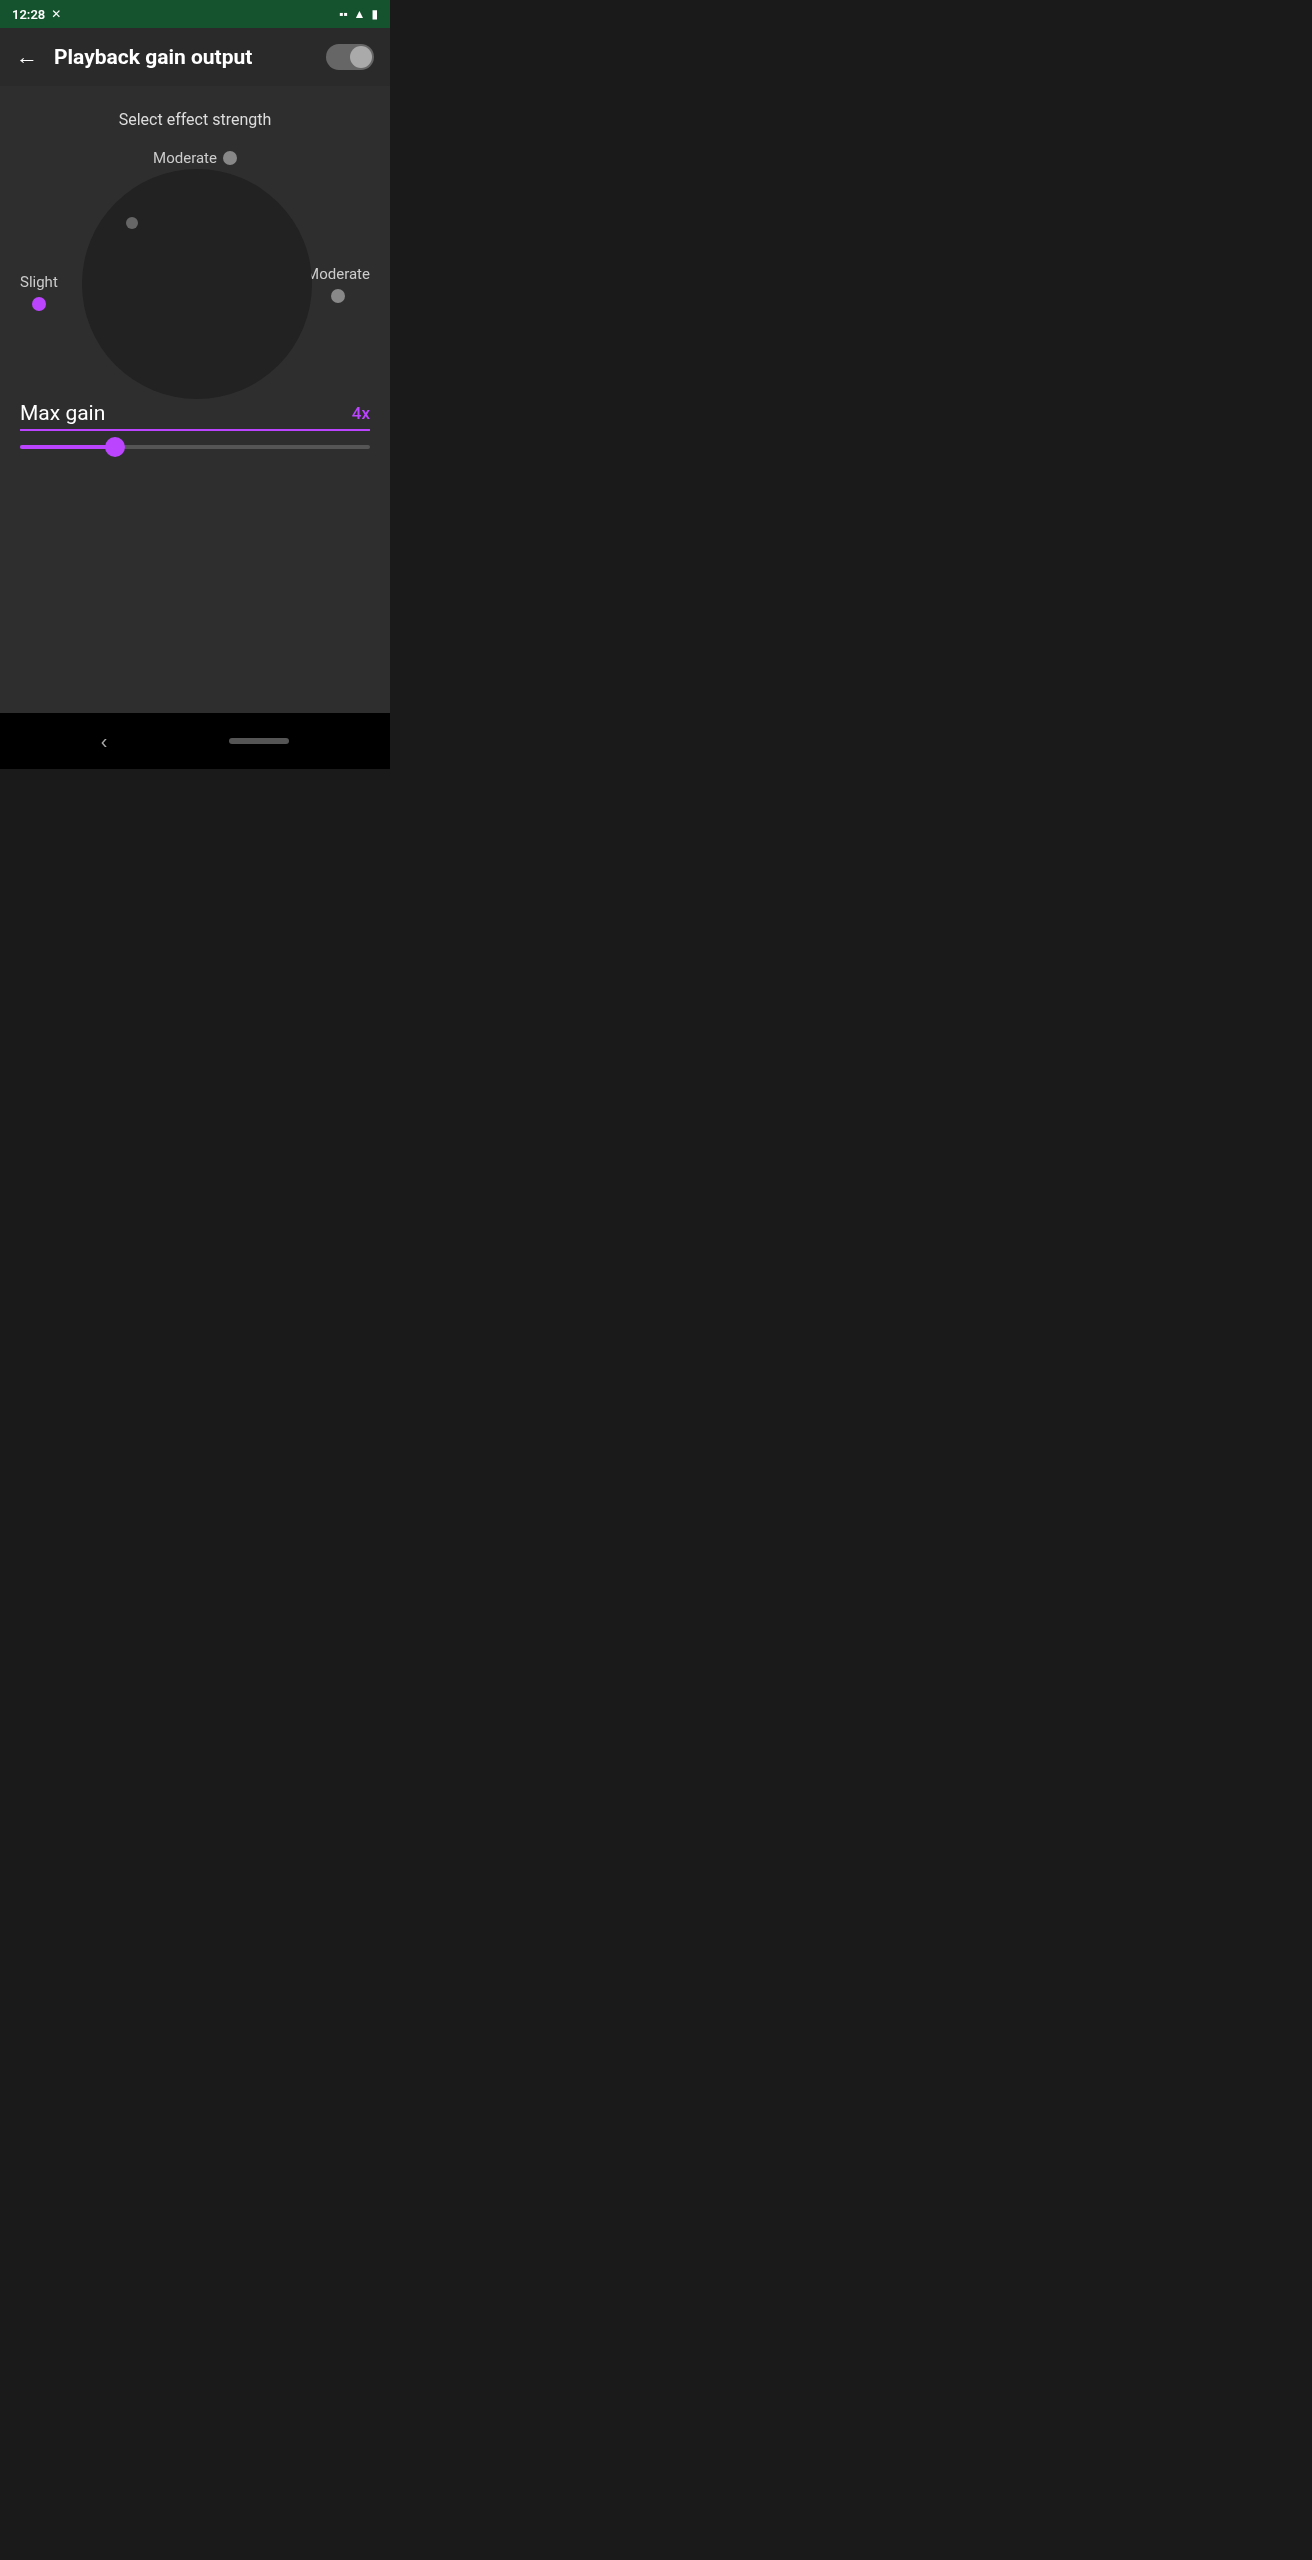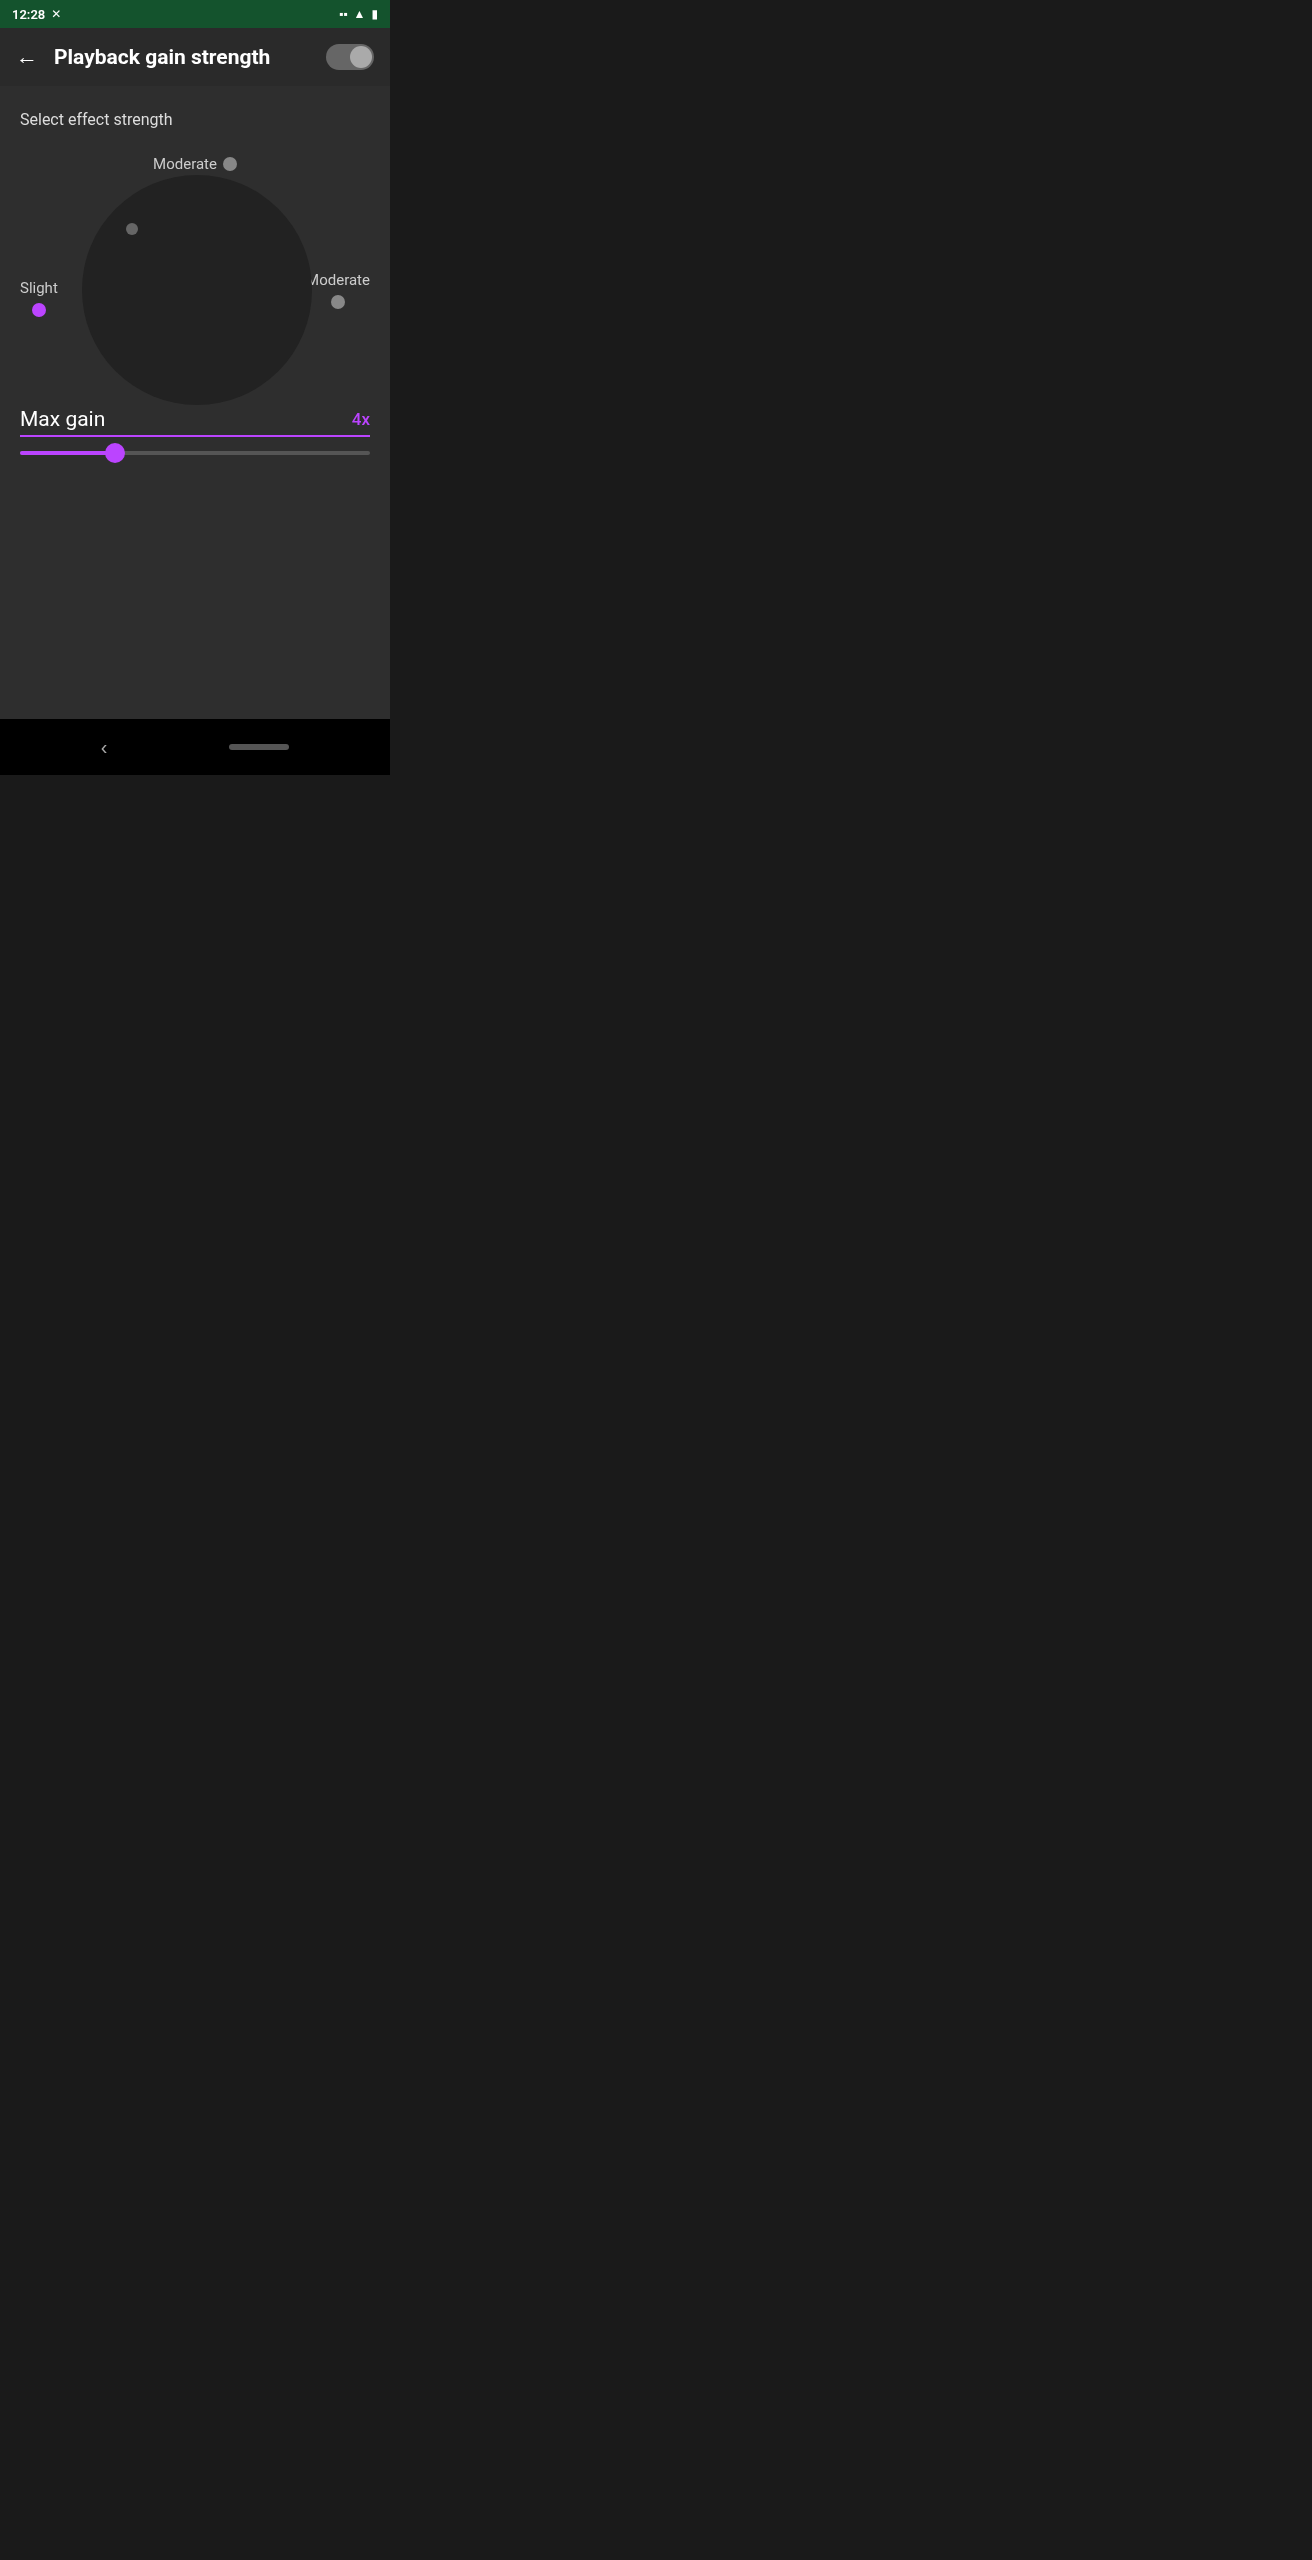--- a/index.html
+++ b/index.html
@@ -86,21 +86,22 @@
 
     
     .content {
       background: #2e2e2e;
       padding: 24px 20px 32px;
     }
 
     .section-label {
       font-size: 16px;
       color: #ddd;
-      margin-bottom: 26px;
+      margin-bottom: 20px;
+      text-align: center;
     }
 
     .strength-label {
       font-size: 15px;
       color: #ccc;
     }
 
     .strength-dot {
       width: 14px;
       height: 14px;
@@ -230,21 +231,21 @@
   </div>
   <div class="status-bar-right">
     <span class="status-icon">▪▪</span>
     <span class="status-icon">▲</span>
     <span class="status-icon">▮</span>
   </div>
 </div>
 
 <div class="top-bar">
   <button class="back-btn">←</button>
-  <span class="top-bar-title">Playback gain strength</span>
+  <span class="top-bar-title">Playback gain output</span>
   <div class="toggle-switch"></div>
 </div>
 
 <div class="content">
 
   <div class="section-label">Select effect strength</div>
 
   <div class="effect-section">
 
     <div style="display:flex; width:100%; justify-content:center; margin-bottom:2px;">

